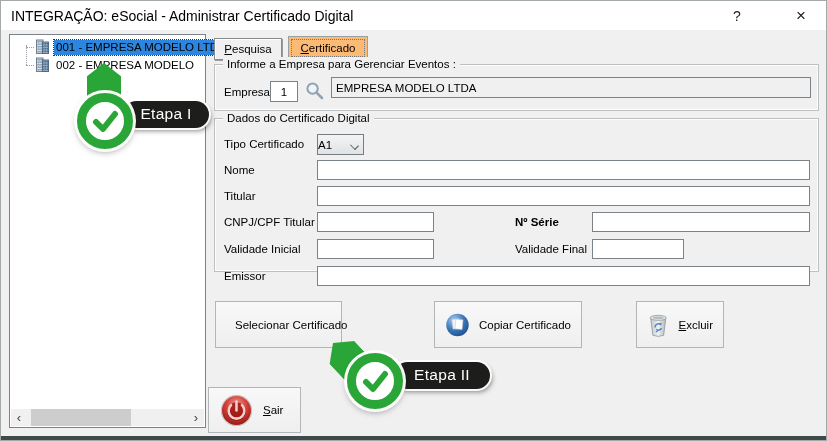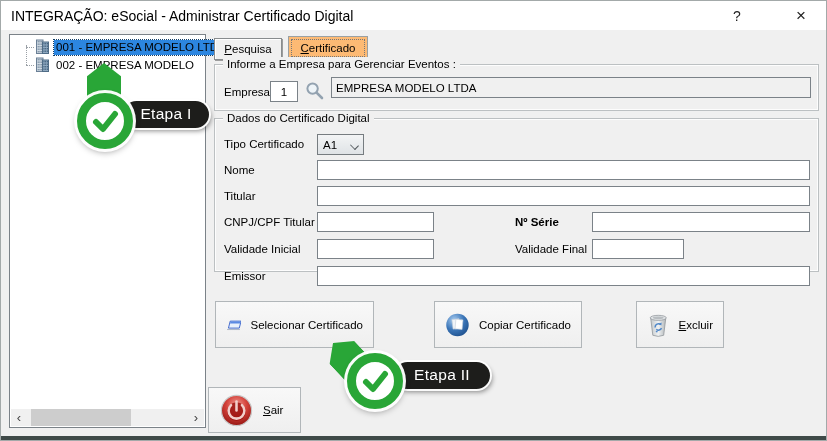--- a/index.html
+++ b/index.html
@@ -104,39 +104,39 @@
   .field {
     position: absolute; height: 20px; background: #fff;
     border: 1px solid #7b8288; font: 11.5px "Liberation Sans", sans-serif;
     padding: 0 4px; color: #000;
   }
   .field.ro { background: #f0f0f0; display: flex; align-items: center; }
   .combo {
     position: absolute; height: 21px; width: 47px;
     background: linear-gradient(#f3f4f5, #dfe3e6);
     border: 1px solid #767c80;
-    display: flex; align-items: center; padding-left: 5px;
+    display: flex; align-items: center; 
   }
   .combo .chev {
     position: absolute; right: 5px; top: 7px;
     width: 7px; height: 7px;
     border-right: 1.6px solid #50565a; border-bottom: 1.6px solid #50565a;
     transform: rotate(45deg) scaleY(.8); transform-origin: center;
   }
   .mag { position: absolute; }
   
   .btn {
     position: absolute; height: 47px;
     background: linear-gradient(#f8f8f8, #efefef);
     border: 1px solid #b1b6b9;
     display: flex; align-items: center; gap: 9px; padding: 0 10px;
     cursor: default;
   }
   .btn .lbl { white-space: nowrap; }
-  .btn-selecionar { left: 214px; top: 300px; width: 159px; }
+  .btn-selecionar { left: 214px; top: 300px; width: 127px; }
   .btn-copiar     { left: 433px; top: 300px; width: 148px; }
   .btn-excluir    { left: 635px; top: 300px; width: 88px; }
   .btn-gravar     { left: 731px; top: 300px; width: 87px; }
   .btn-sair       { left: 207px; top: 386px; width: 93px;  height: 46px; }
   
   .badge-arrow {
     position: absolute; width: 34px; height: 44px;
     background: #29a637;
     clip-path: polygon(50% 0, 100% 30%, 100% 100%, 0 100%, 0 30%);
     filter: drop-shadow(0 0 1.5px #fff) drop-shadow(1px 2px 2px rgba(0,0,0,.35));

